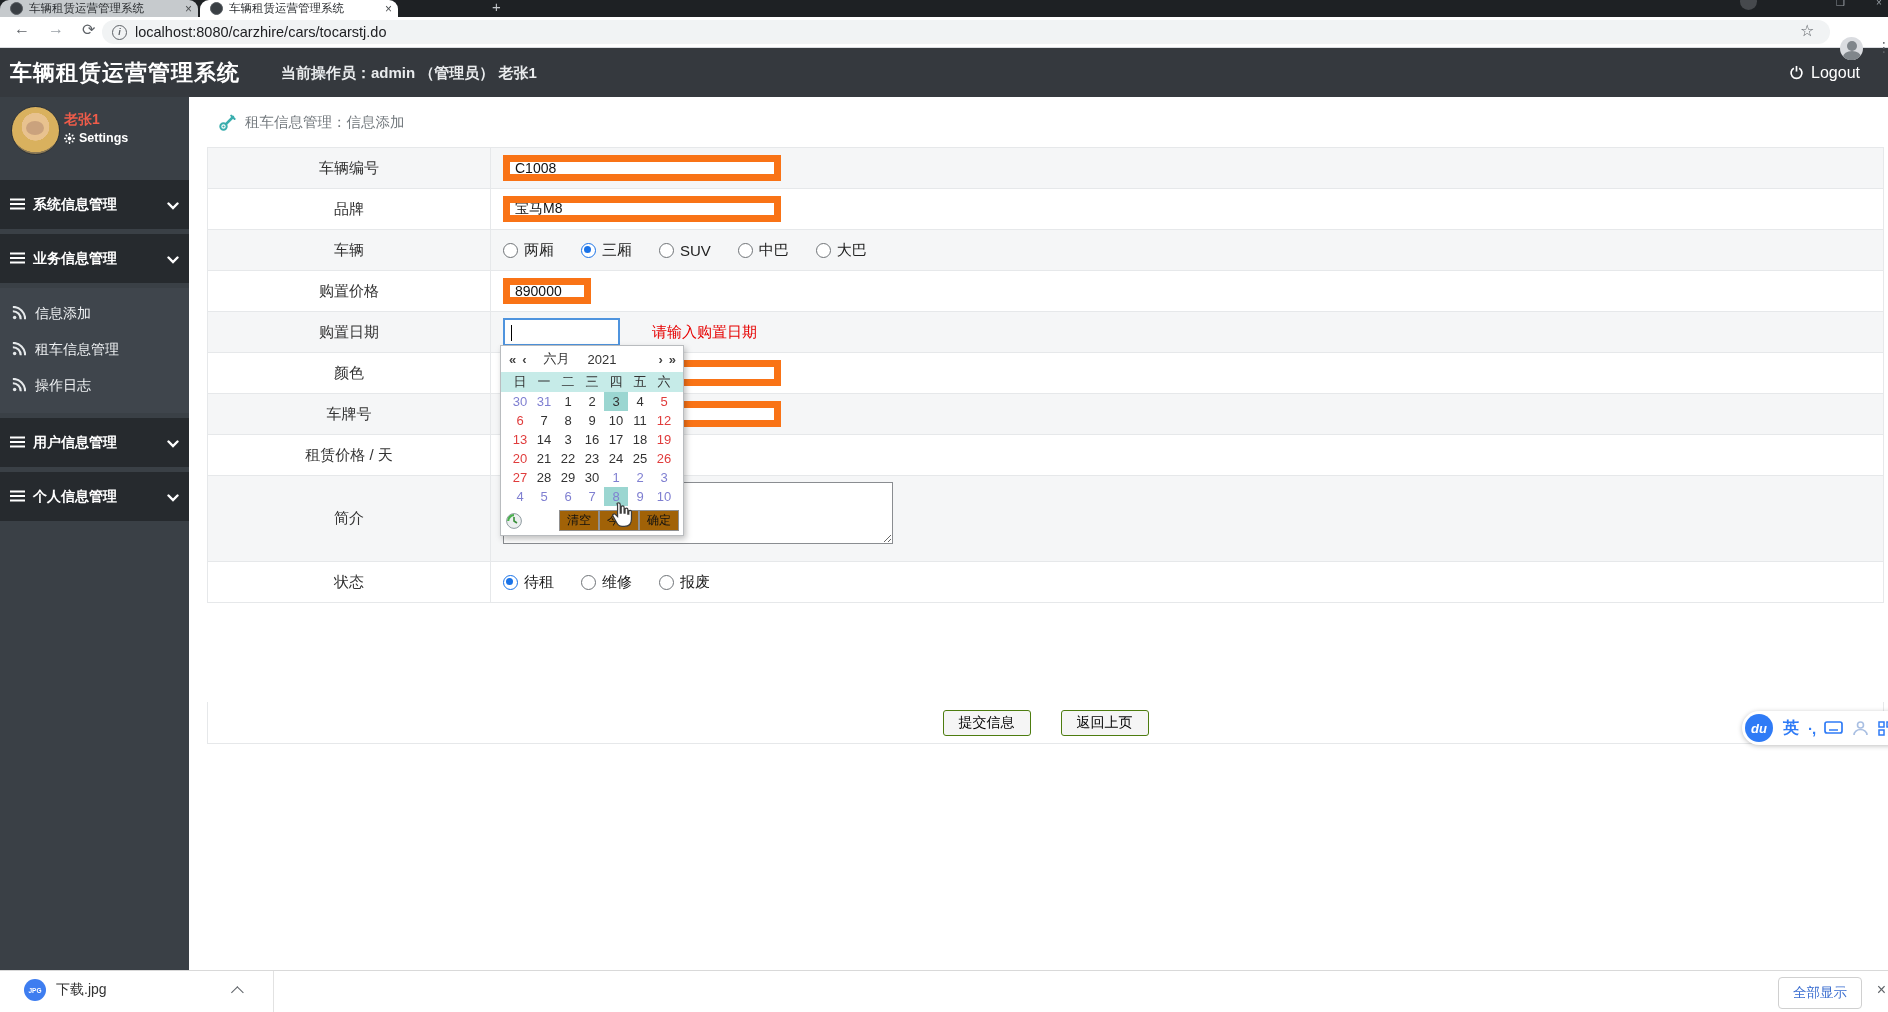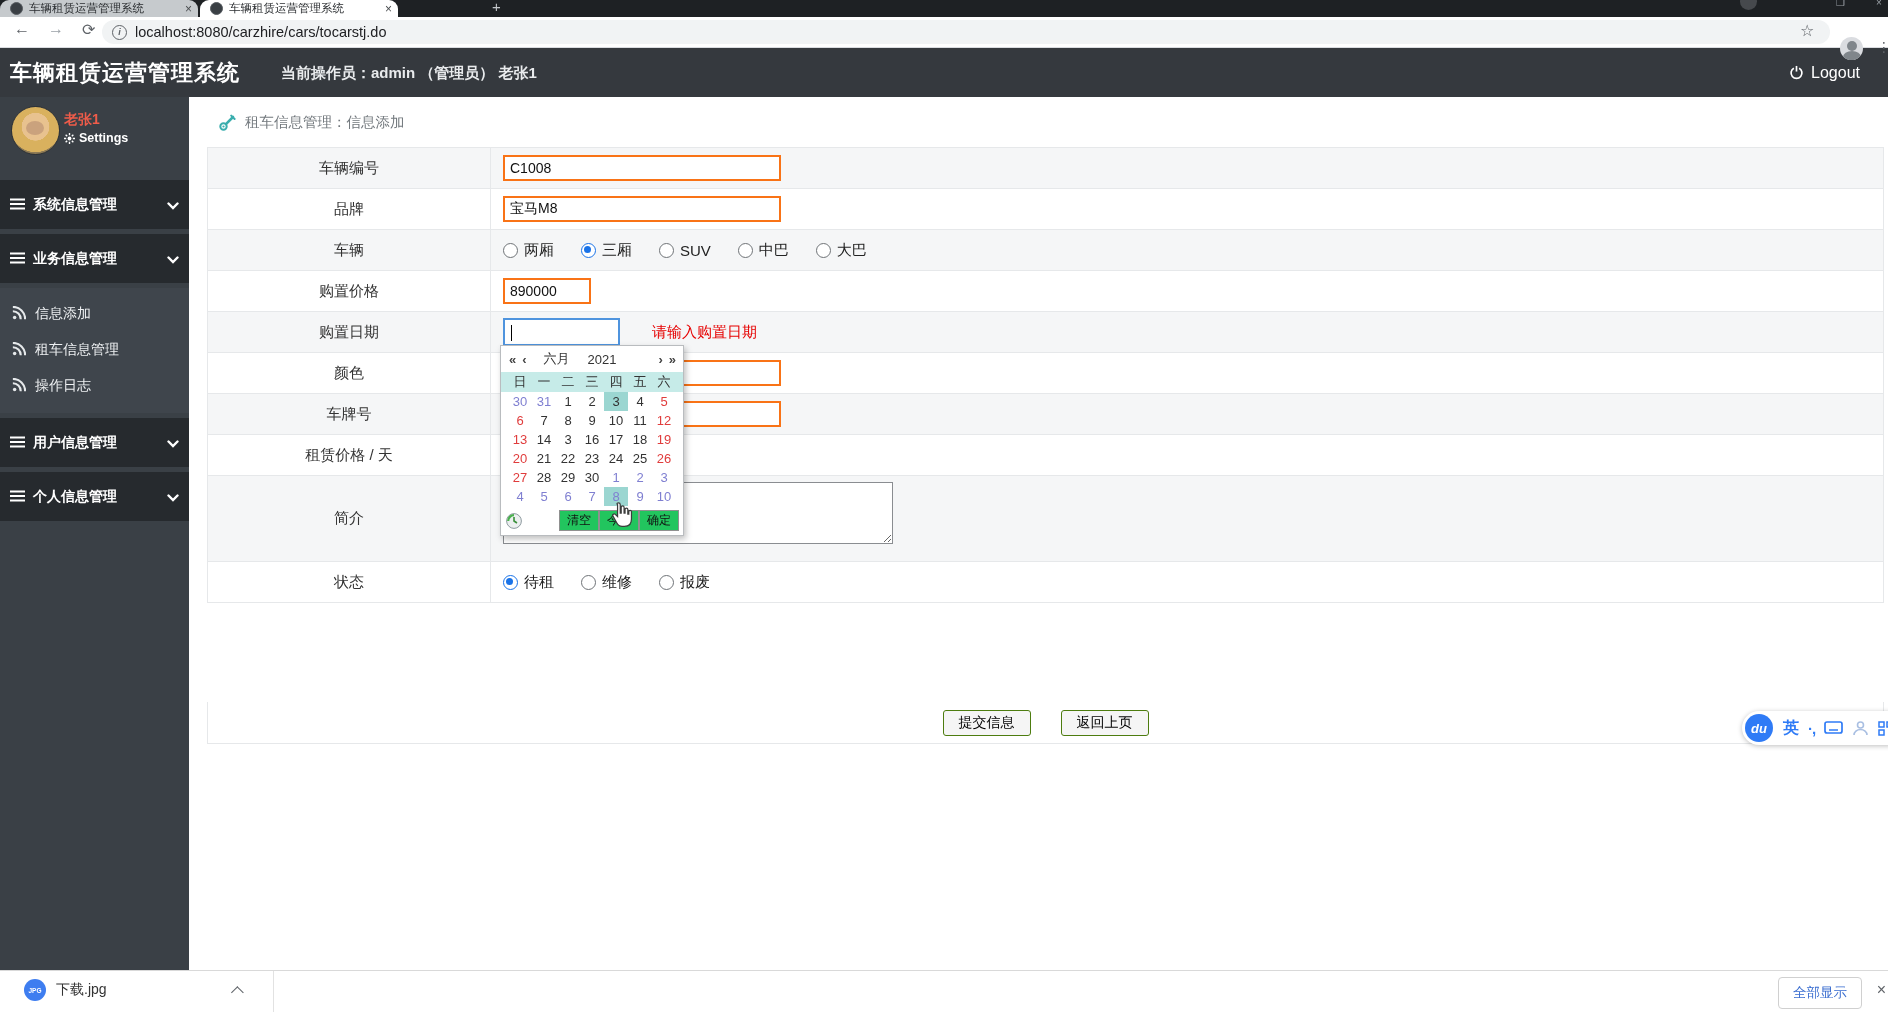--- a/index.html
+++ b/index.html
@@ -52,21 +52,21 @@
   .main{position:absolute;left:189px;top:97px;width:1699px;height:873px;background:#fff;}
   .breadcrumb{position:absolute;left:29px;top:16px;display:flex;align-items:center;gap:9px;font-size:14.5px;color:#73797e;}
   .formtable{position:absolute;left:18px;top:50px;width:1677px;border:1px solid #e6e8ea;border-bottom:none;box-sizing:border-box;}
   .frow{display:flex;height:41px;border-bottom:1px solid #e6e8ea;box-sizing:border-box;background:#fff;}
   .frow:nth-child(odd){background:#f5f6f7;}
   .frow.h-big{height:86px;}
   .frow.h-img{height:100px;}
   .flabel{width:283px;flex:0 0 auto;border-right:1px solid #e6e8ea;display:flex;align-items:center;justify-content:center;font-size:15px;color:#333;box-sizing:border-box;}
   .ffield{flex:1;display:flex;align-items:center;padding-left:12px;position:relative;}
   .frow.h-big .ffield,.frow.h-img .ffield{align-items:flex-start;padding-top:6px;}
-  .tinput{height:26px;border:2px solid #f97316;background:#fff;font-size:14px;color:#111;padding:0 5px;box-sizing:border-box;font-family:inherit;}
+  .tinput{height:26px;border:7px solid #f97316;background:#fff;font-size:14px;color:#111;padding:0 5px;box-sizing:border-box;font-family:inherit;}
   .dinput{height:28px;border:2px solid #4f94de;background:#fff;box-sizing:border-box;position:relative;}
   .caret{position:absolute;left:6px;top:5px;width:1px;height:16px;background:#000;}
   .err{color:#e60000;font-size:15px;margin-left:32px;}
   .ropt{display:flex;align-items:center;margin-right:27px;font-size:15px;color:#222;cursor:pointer;}
   .rad{width:15px;height:15px;border-radius:50%;border:1.8px solid #6f7377;background:#fff;box-sizing:border-box;position:relative;margin-right:6px;flex:0 0 auto;}
   .rad.sel{border-color:#1a73e8;}
   .rad.sel:after{content:"";position:absolute;left:2.2px;top:2.2px;width:7px;height:7px;border-radius:50%;background:#1a73e8;}
   .tarea{width:390px;height:62px;border:1px solid #8a8d91;resize:both;font-family:inherit;font-size:14px;box-sizing:border-box;}
   .btnrow{position:absolute;left:18px;top:605px;width:1677px;height:42px;border:1px solid #e6e8ea;border-top:none;box-sizing:border-box;display:flex;align-items:center;justify-content:center;gap:30px;background:#fff;}
   .formbtn{font-size:14px;color:#000;background:#f5f5f5;border:1px solid #4d7c0f;border-radius:3px;padding:3px 15px;cursor:pointer;font-family:inherit;}
@@ -77,21 +77,21 @@
   .cal-month{margin-left:14px;cursor:pointer;}
   .cal-year{margin-left:18px;margin-right:auto;cursor:pointer;}
   .cal-daynames{height:20px;background:#c6ebe8;display:flex;padding:0 7px;}
   .cal-daynames .dn{width:24px;line-height:20px;text-align:center;font-size:13px;color:#333;}
   .cal-week{display:flex;padding:0 7px;}
   .cal-cell{width:24px;height:19px;line-height:19px;text-align:center;font-size:13px;color:#333;cursor:pointer;}
   .cal-cell.c-w{color:#e03c3c;}
   .cal-cell.c-o{color:#7f7fd1;}
   .cal-cell.c-s{background:#9bd6d1;}
   .cal-foot{height:29px;display:flex;align-items:center;padding:0 4px;}
-  .cal-btn{font-size:12px;color:#111;background:#22c55e;border:1px solid #909090;padding:1px 7px;cursor:pointer;font-family:inherit;}
+  .cal-btn{font-size:12px;color:#111;background:#a16207;border:1px solid #909090;padding:1px 7px;cursor:pointer;font-family:inherit;}
   .cal-btn.first{margin-left:auto;}
   
   .cursor{position:absolute;left:610px;top:501px;z-index:40;}
   
   .dlbar{position:absolute;left:0;top:970px;width:1888px;height:42px;background:#fff;border-top:1px solid #d9d9d9;box-sizing:border-box;z-index:20;}
   .dlchip{position:absolute;left:24px;top:8px;display:flex;align-items:center;gap:10px;cursor:pointer;}
   .jpgicon{width:22px;height:22px;border-radius:50%;background:#3e7df0;color:#fff;font-size:6.5px;font-weight:bold;display:flex;align-items:center;justify-content:center;}
   .dlname{font-size:14px;color:#333;}
   .dlchev{margin-left:118px;width:8px;height:8px;border-left:1.6px solid #5f6368;border-top:1.6px solid #5f6368;transform:rotate(45deg) translateY(3px);}
   .dlsep{position:absolute;left:273px;top:0;width:1px;height:41px;background:#e2e2e2;}

